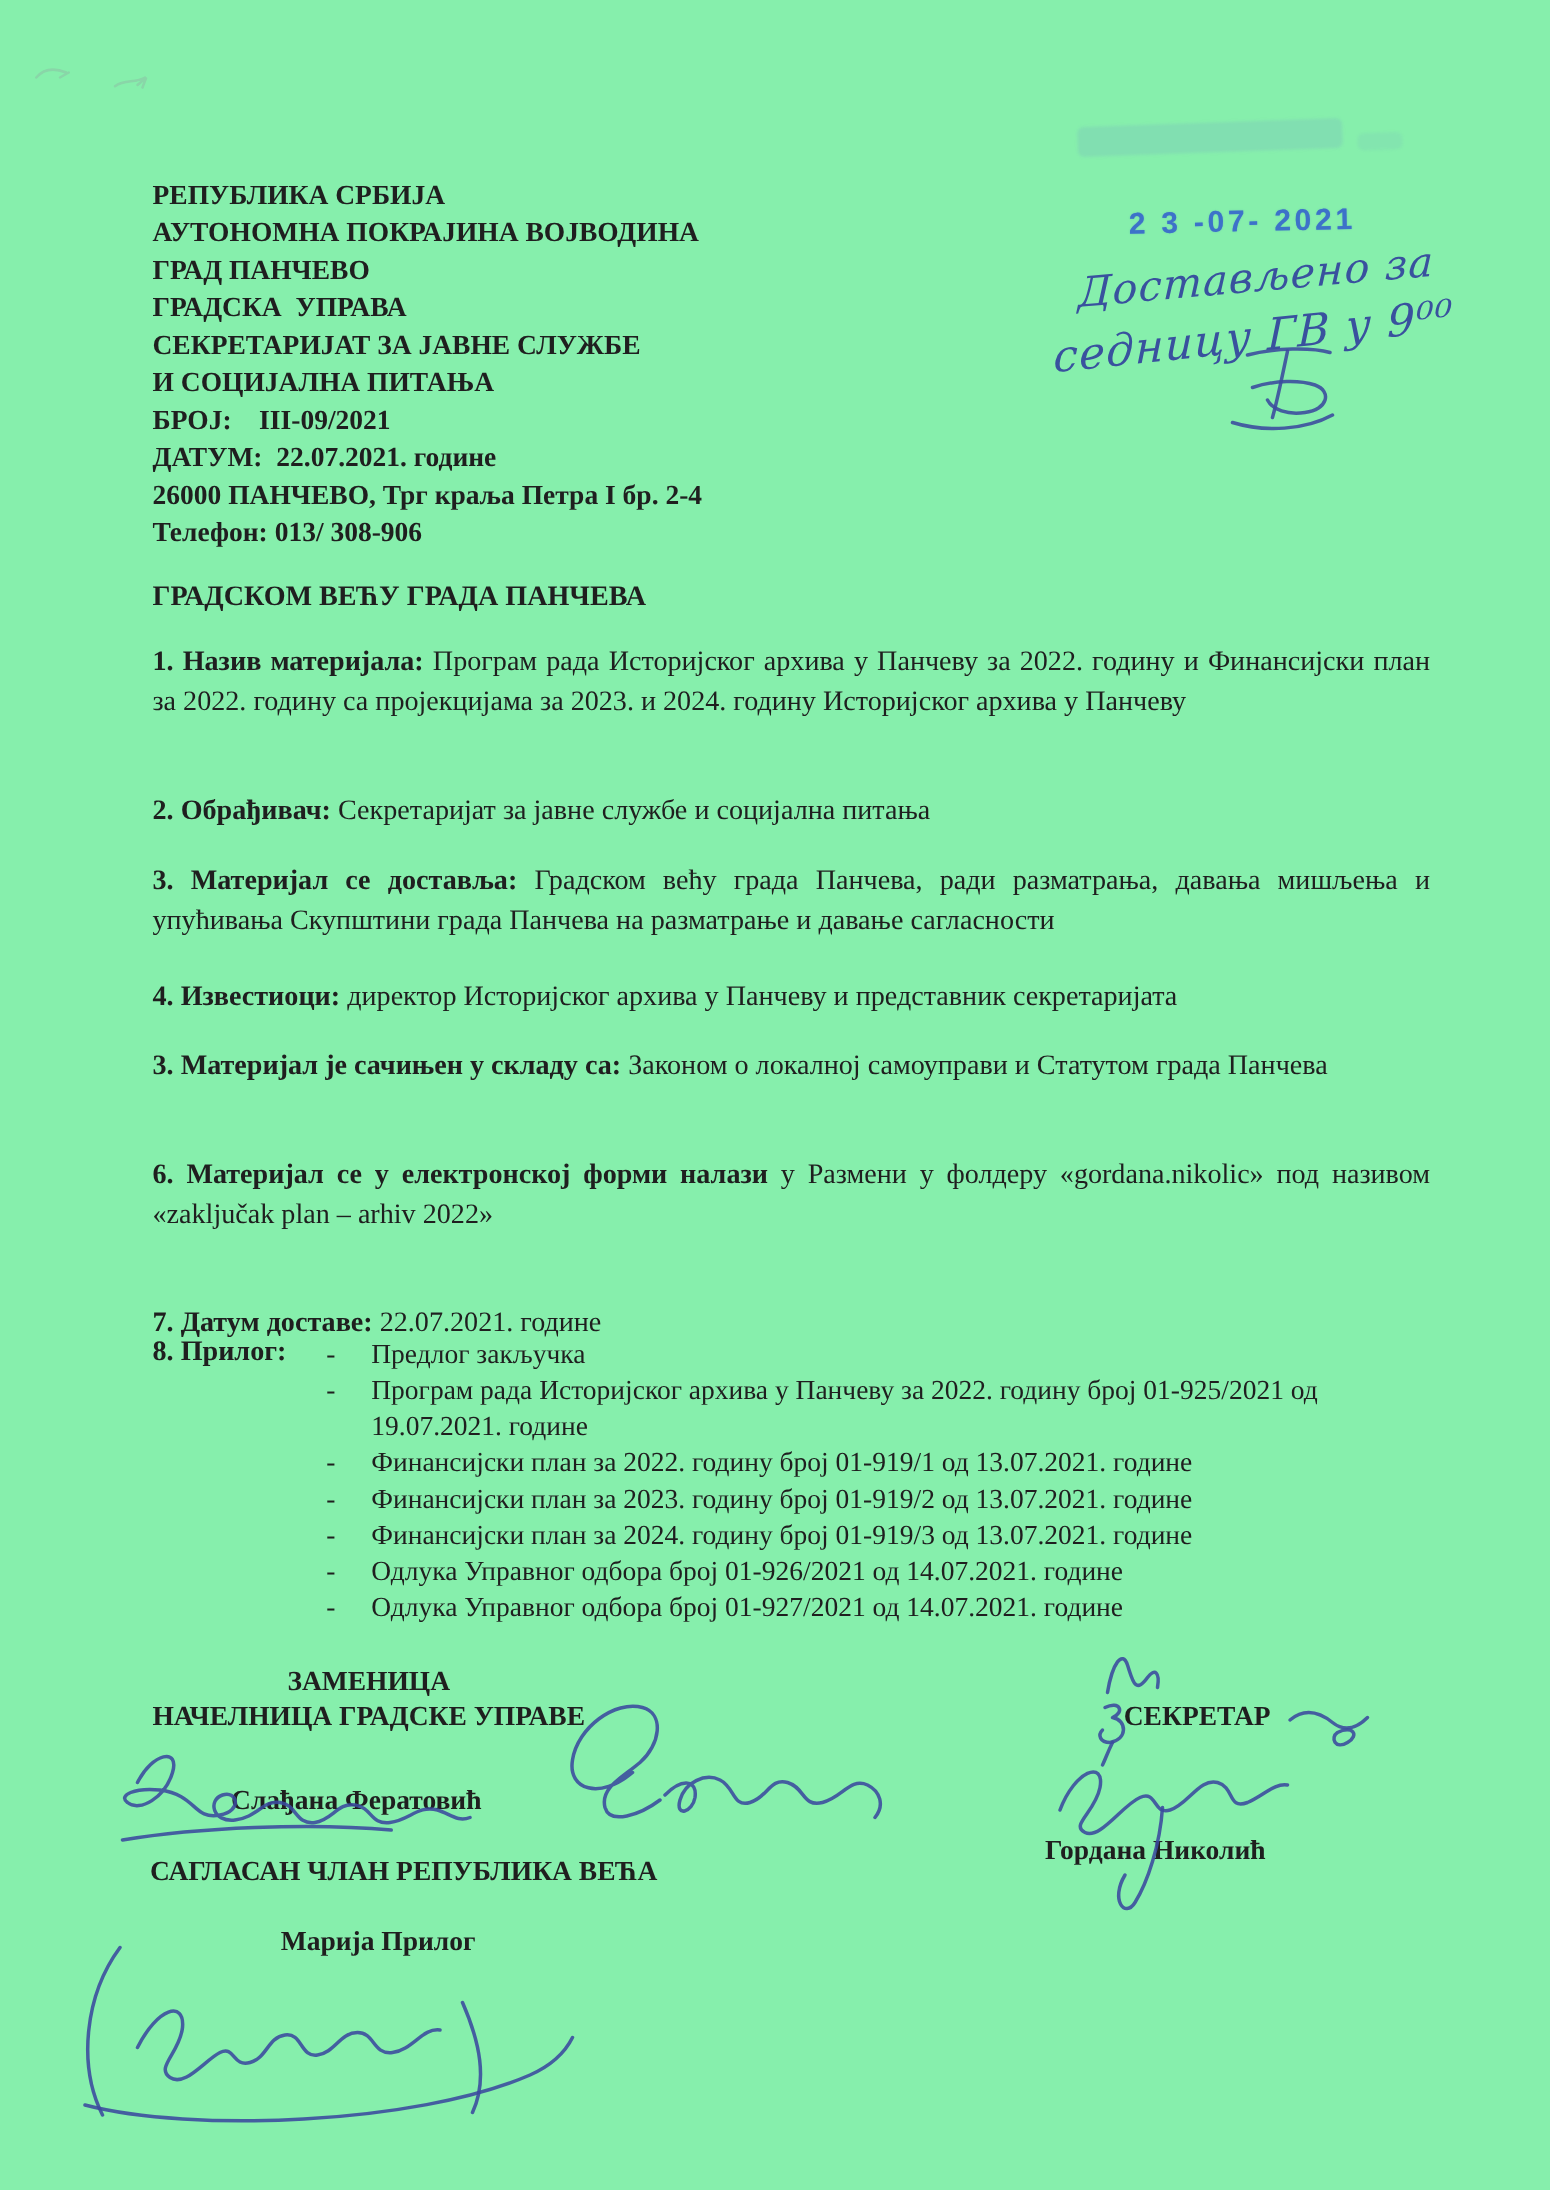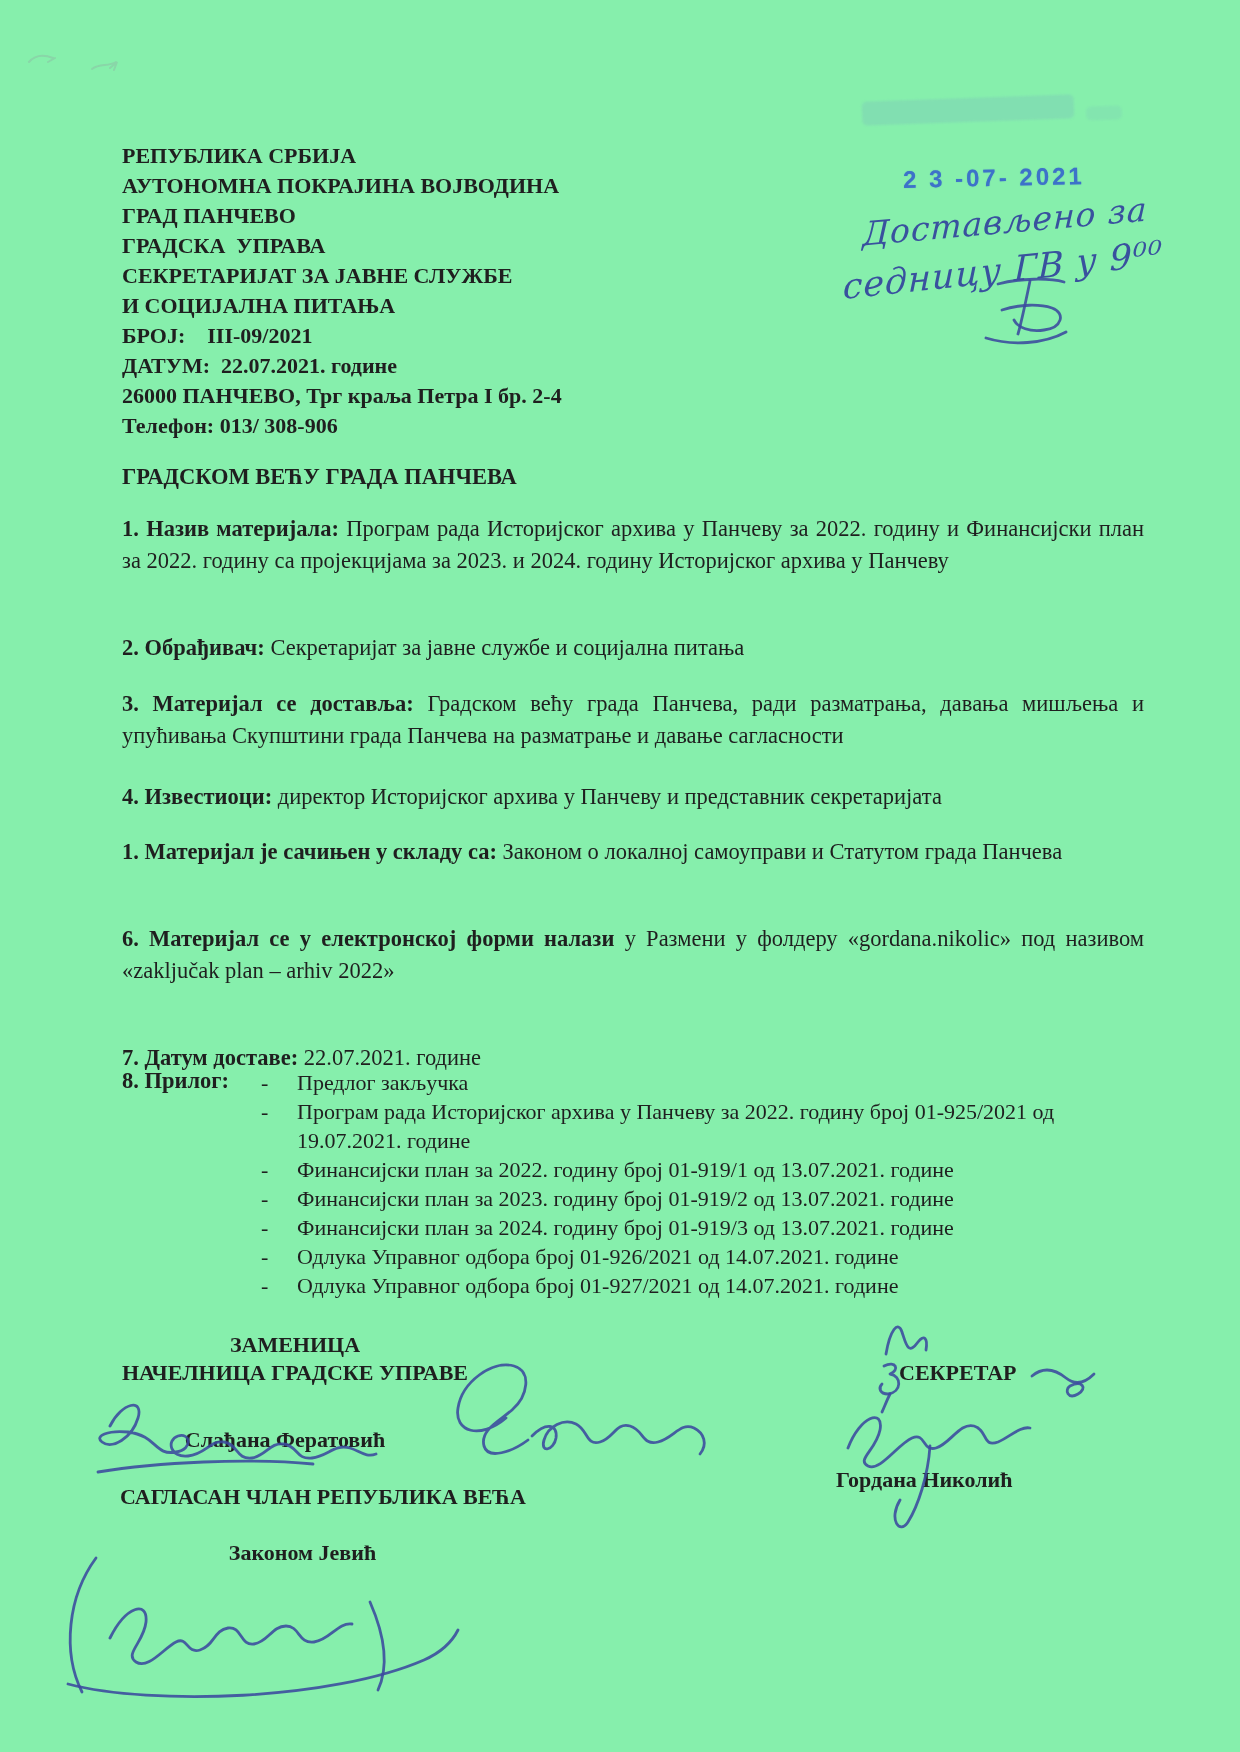--- a/index.html
+++ b/index.html
@@ -92,21 +92,21 @@
 
   <div class="abs para" style="left:122px;top:688px;width:1022px;">
     <span class="lbl">3. Материјал се доставља:</span><span>Градском већу града Панчева, ради разматрања, давања мишљења и упућивања Скупштини града Панчева на разматрање и давање сагласности</span>
   </div>
 
   <div class="abs para" style="left:122px;top:781px;width:1022px;">
     <span class="lbl">4. Известиоци:</span><span>директор Историјског архива у Панчеву и представник секретаријата</span>
   </div>
 
   <div class="abs para" style="left:122px;top:836px;width:1022px;">
-    <span class="lbl">1. Материјал је сачињен у складу са:</span><span>Законом о локалној самоуправи и Статутом града Панчева</span>
+    <span class="lbl">3. Материјал је сачињен у складу са:</span><span>Законом о локалној самоуправи и Статутом града Панчева</span>
   </div>
 
   <div class="abs para" style="left:122px;top:923px;width:1022px;">
     <span class="lbl">6. Материјал се у електронској форми налази</span><span>у Размени у фолдеру «gordana.nikolic» под називом «zaključak plan – arhiv 2022»</span>
   </div>
 
   <div class="abs para" style="left:122px;top:1012px;width:1022px;margin-top:30px;">
     <span class="lbl">7. Датум доставе:</span><span>22.07.2021. године</span>
   </div>
 
@@ -118,21 +118,21 @@
     <li>Финансијски план за 2023. годину број 01-919/2 од 13.07.2021. године</li>
     <li>Финансијски план за 2024. годину број 01-919/3 од 13.07.2021. године</li>
     <li>Одлука Управног одбора број 01-926/2021 од 14.07.2021. године</li>
     <li>Одлука Управног одбора број 01-927/2021 од 14.07.2021. године</li>
   </ul>
 
   <div class="abs sig-text centered" style="left:110px;top:1332px;width:370px;">ЗАМЕНИЦА</div>
   <div class="abs sig-text centered" style="left:110px;top:1360px;width:370px;">НАЧЕЛНИЦА ГРАДСКЕ УПРАВЕ</div>
   <div class="abs sig-text centered" style="left:100px;top:1427px;width:370px;">Слађана Фератовић</div>
   <div class="abs sig-text centered" style="left:120px;top:1484px;width:380px;">САГЛАСАН ЧЛАН РЕПУБЛИКА ВЕЋА</div>
-  <div class="abs sig-text centered" style="left:115px;top:1540px;width:375px;">Законом Јевић</div>
+  <div class="abs sig-text centered" style="left:115px;top:1540px;width:375px;">Марија Прилог</div>
 
   <div class="abs sig-text" style="left:899px;top:1360px;">СЕКРЕТАР</div>
   <div class="abs sig-text" style="left:836px;top:1423px;margin-top:44px;">Гордана Николић</div>
 
   <svg class="abs ink" style="left:88px;top:1392px;" width="350" height="110" viewBox="0 0 350 110">
     <path d="M22,34 C34,10 56,6 50,26 C44,46 24,58 14,50 C6,44 20,38 40,40 C70,44 66,64 88,60 C106,57 102,40 90,44 C78,48 82,66 100,64 C118,62 122,48 136,50 C150,52 148,68 164,66 C178,64 182,50 196,52 C210,54 208,68 224,66 C240,64 246,52 262,56 C272,59 278,66 288,62"></path>
     <path d="M10,80 C70,70 160,66 225,72"></path>
   </svg>
   <svg class="abs ink" style="left:428px;top:1352px;" width="300" height="125" viewBox="0 0 300 125">
     <path d="M78,66 C52,88 26,80 30,56 C34,30 64,8 86,14 C104,19 100,44 84,58 C70,70 52,78 56,94 C60,108 84,100 100,88"></path>

